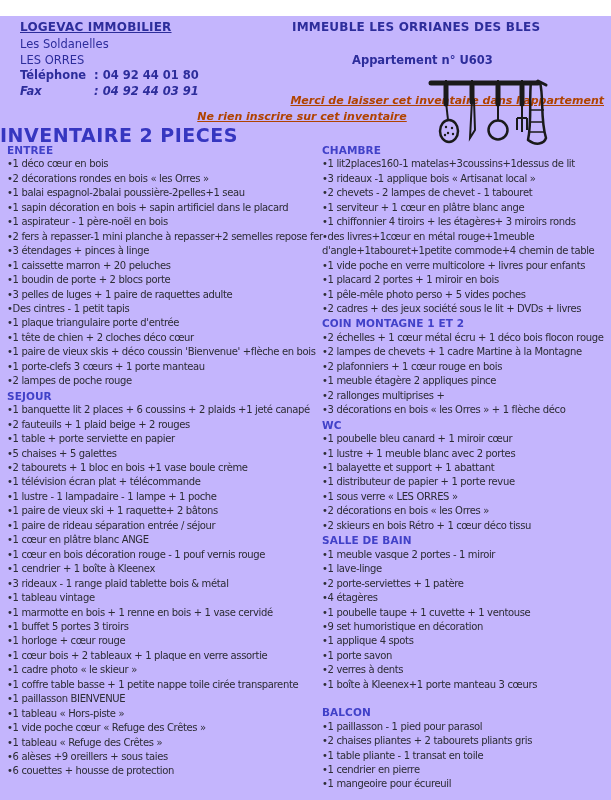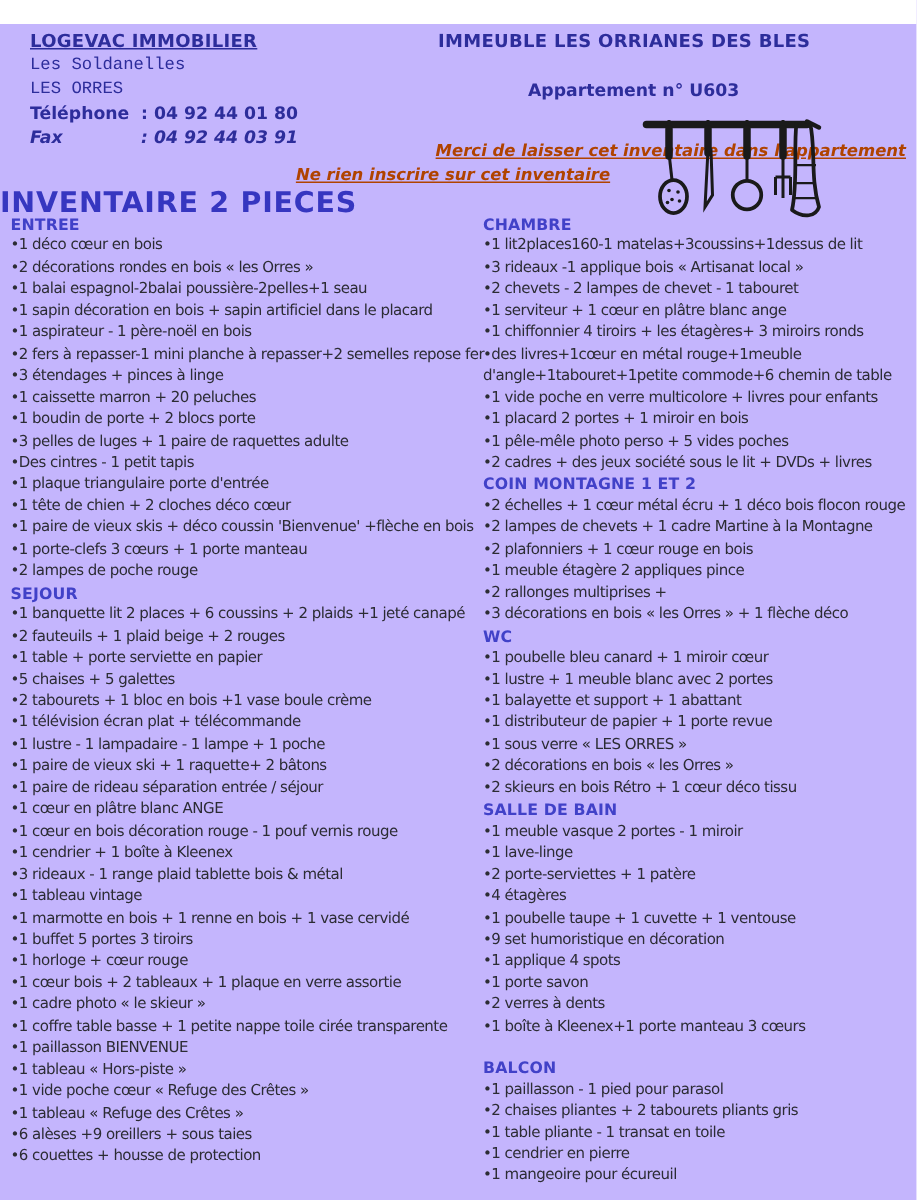--- a/index.html
+++ b/index.html
@@ -11,22 +11,22 @@
     font-family: "DejaVu Sans", sans-serif;
     color: #2c2c34;
     overflow: hidden;
     margin-top: 16px;
   }
   .abs { position: absolute; white-space: nowrap; }
 
   
   .navy { color: #2d2d9b; }
   .company { top: 4px; left: 20px; font-size: 12px; font-weight: bold; text-decoration: underline; letter-spacing: .2px; }
-  .residence { top: 21px; left: 20px; font-size: 11.5px; font-family: Liberation Mono, monospace; }
-  .city { top: 37px; left: 20px; font-size: 11.5px; font-family: Liberation Mono, monospace; }
+  .residence { top: 21px; left: 20px; font-size: 11.5px; }
+  .city { top: 37px; left: 20px; font-size: 11.5px; }
   .phone-row { top: 52px; left: 20px; font-size: 11.5px; font-weight: bold; display: flex; }
   .fax-row { top: 68px; left: 20px; font-size: 11.5px; font-weight: bold; display: flex; font-style: italic; }
   .contact-lbl { display: inline-block; width: 74px; }
   .building { top: 4px; left: 292px; font-size: 12px; font-weight: bold; letter-spacing: .2px; }
   .apartment { top: 37px; left: 352px; font-size: 11.5px; font-weight: bold; }
 
   .notice1 { top: 78px; left: 0; width: 604px; text-align: right; font-size: 11px; font-style: italic; font-weight: bold; color: #b04300; text-decoration: underline; }
   .notice2 { top: 94px; left: 0; width: 604px; text-align: center; font-size: 11px; font-style: italic; font-weight: bold; color: #b04300; text-decoration: underline; }
   .doc-title { top: 108px; left: 0; width: 604px; text-align: left; font-size: 19px; font-weight: bold; color: #3636c0; letter-spacing: .5px; }
 
@@ -148,21 +148,21 @@
       <div class="item">•6 alèses +9 oreillers + sous taies</div>
       <div class="item">•6 couettes + housse de protection</div>
     </div>
   <div class="col col-right">
       <div class="section-heading">CHAMBRE</div>
       <div class="item">•1 lit2places160-1 matelas+3coussins+1dessus de lit</div>
       <div class="item">•3 rideaux -1 applique bois « Artisanat local »</div>
       <div class="item">•2 chevets - 2 lampes de chevet - 1 tabouret</div>
       <div class="item">•1 serviteur + 1 cœur en plâtre blanc ange</div>
       <div class="item">•1 chiffonnier 4 tiroirs + les étagères+ 3 miroirs ronds</div>
-      <div class="item">•des livres+1cœur en métal rouge+1meuble d'angle+1tabouret+1petite commode+6 chemin de table</div>
+      <div class="item">•des livres+1cœur en métal rouge+1meuble d'angle+1tabouret+1petite commode+4 chemin de table</div>
       <div class="item">•1 vide poche en verre multicolore + livres pour enfants</div>
       <div class="item">•1 placard 2 portes + 1 miroir en bois</div>
       <div class="item">•1 pêle-mêle photo perso + 5 vides poches</div>
       <div class="item">•2 cadres + des jeux société sous le lit + DVDs + livres</div>
       <div class="section-heading">COIN MONTAGNE 1 ET 2</div>
       <div class="item">•2 échelles + 1 cœur métal écru + 1 déco bois flocon rouge</div>
       <div class="item">•2 lampes de chevets + 1 cadre Martine à la Montagne</div>
       <div class="item">•2 plafonniers + 1 cœur rouge en bois</div>
       <div class="item">•1 meuble étagère 2 appliques pince</div>
       <div class="item">•2 rallonges multiprises +</div>

